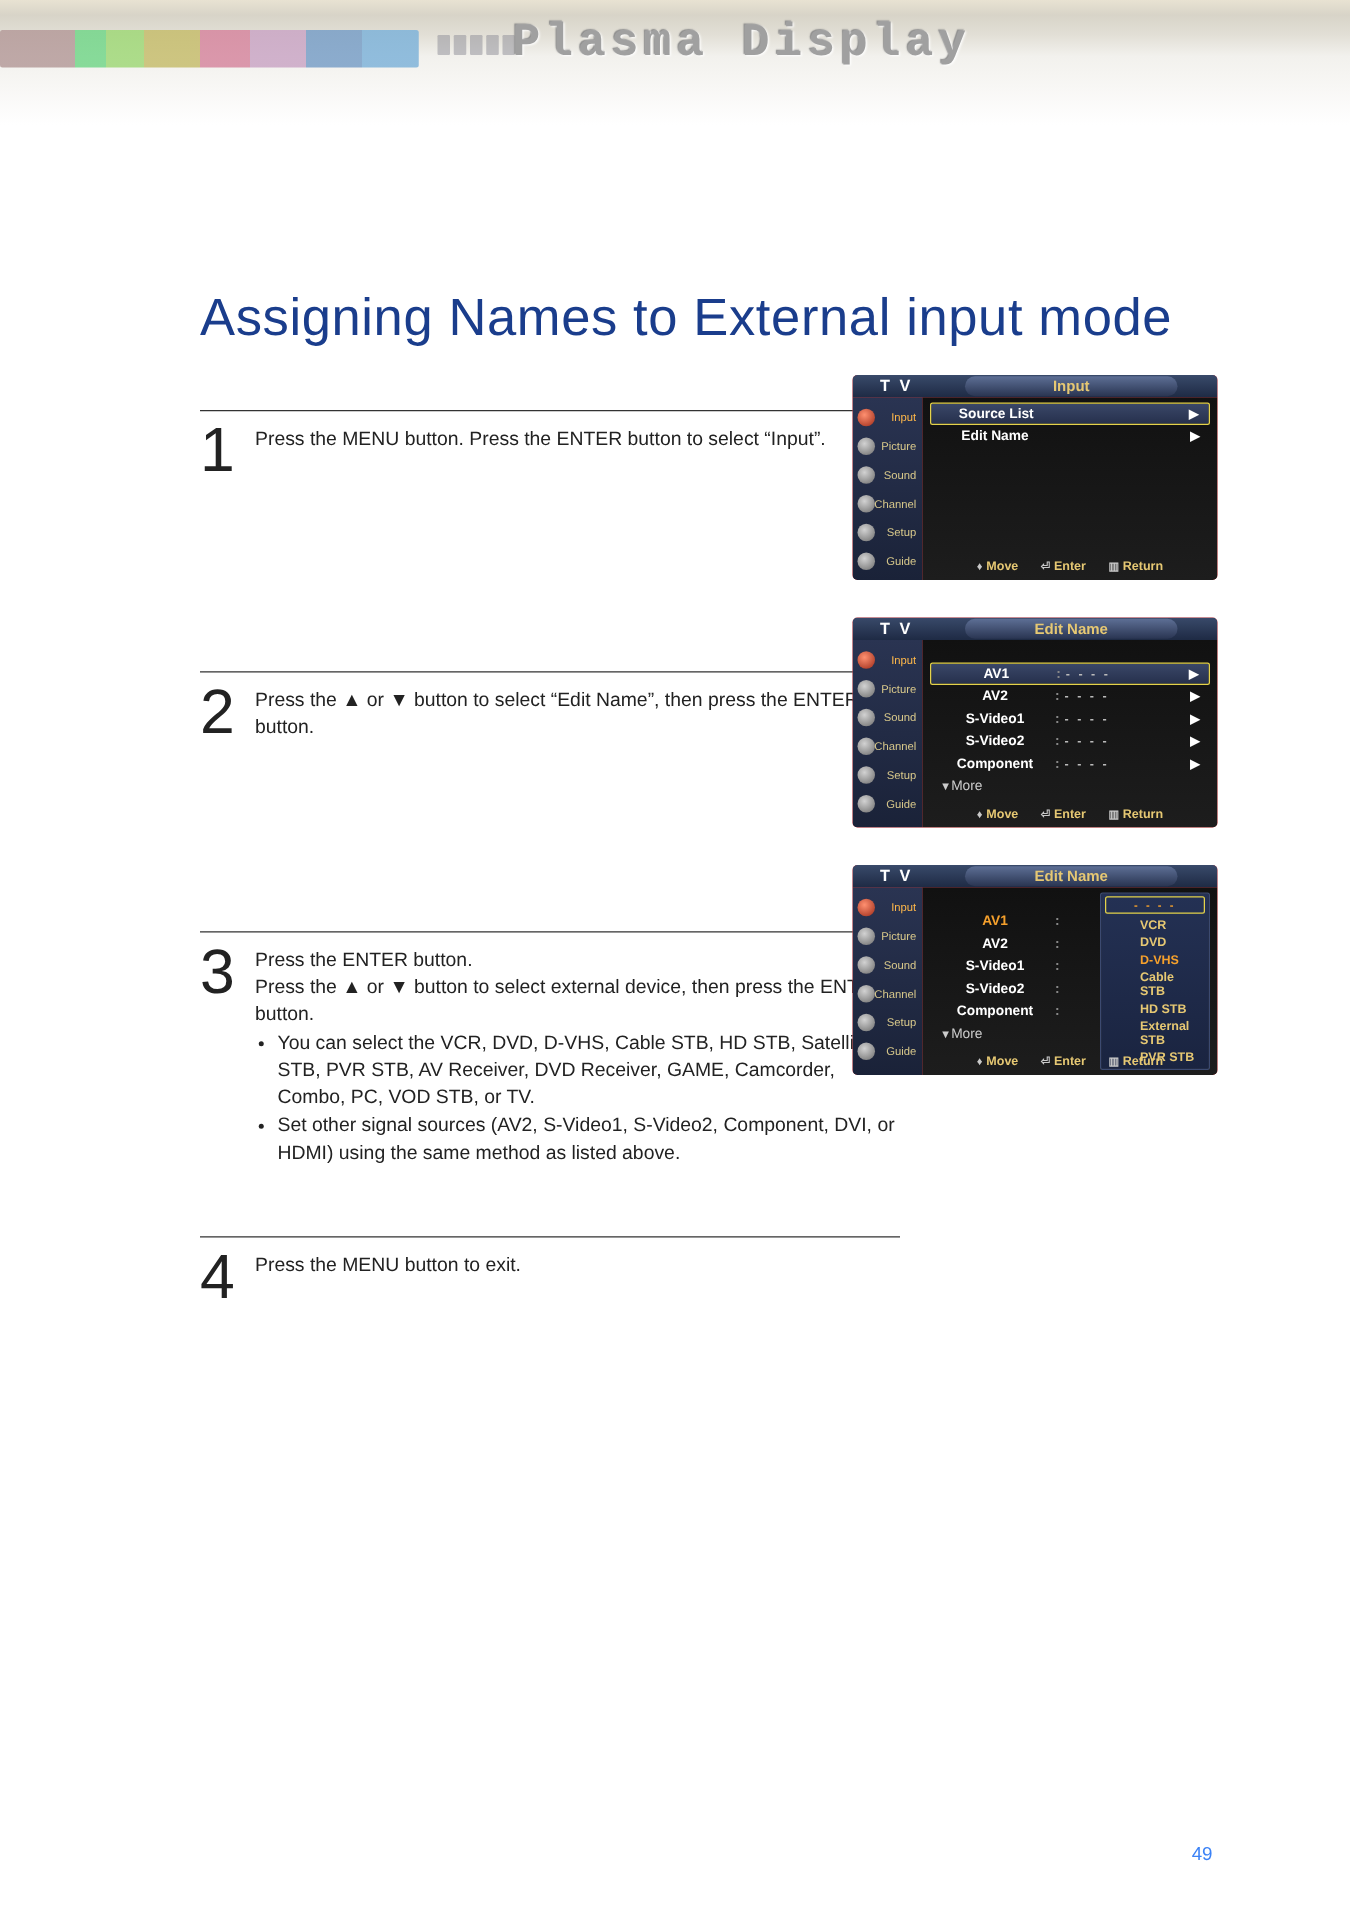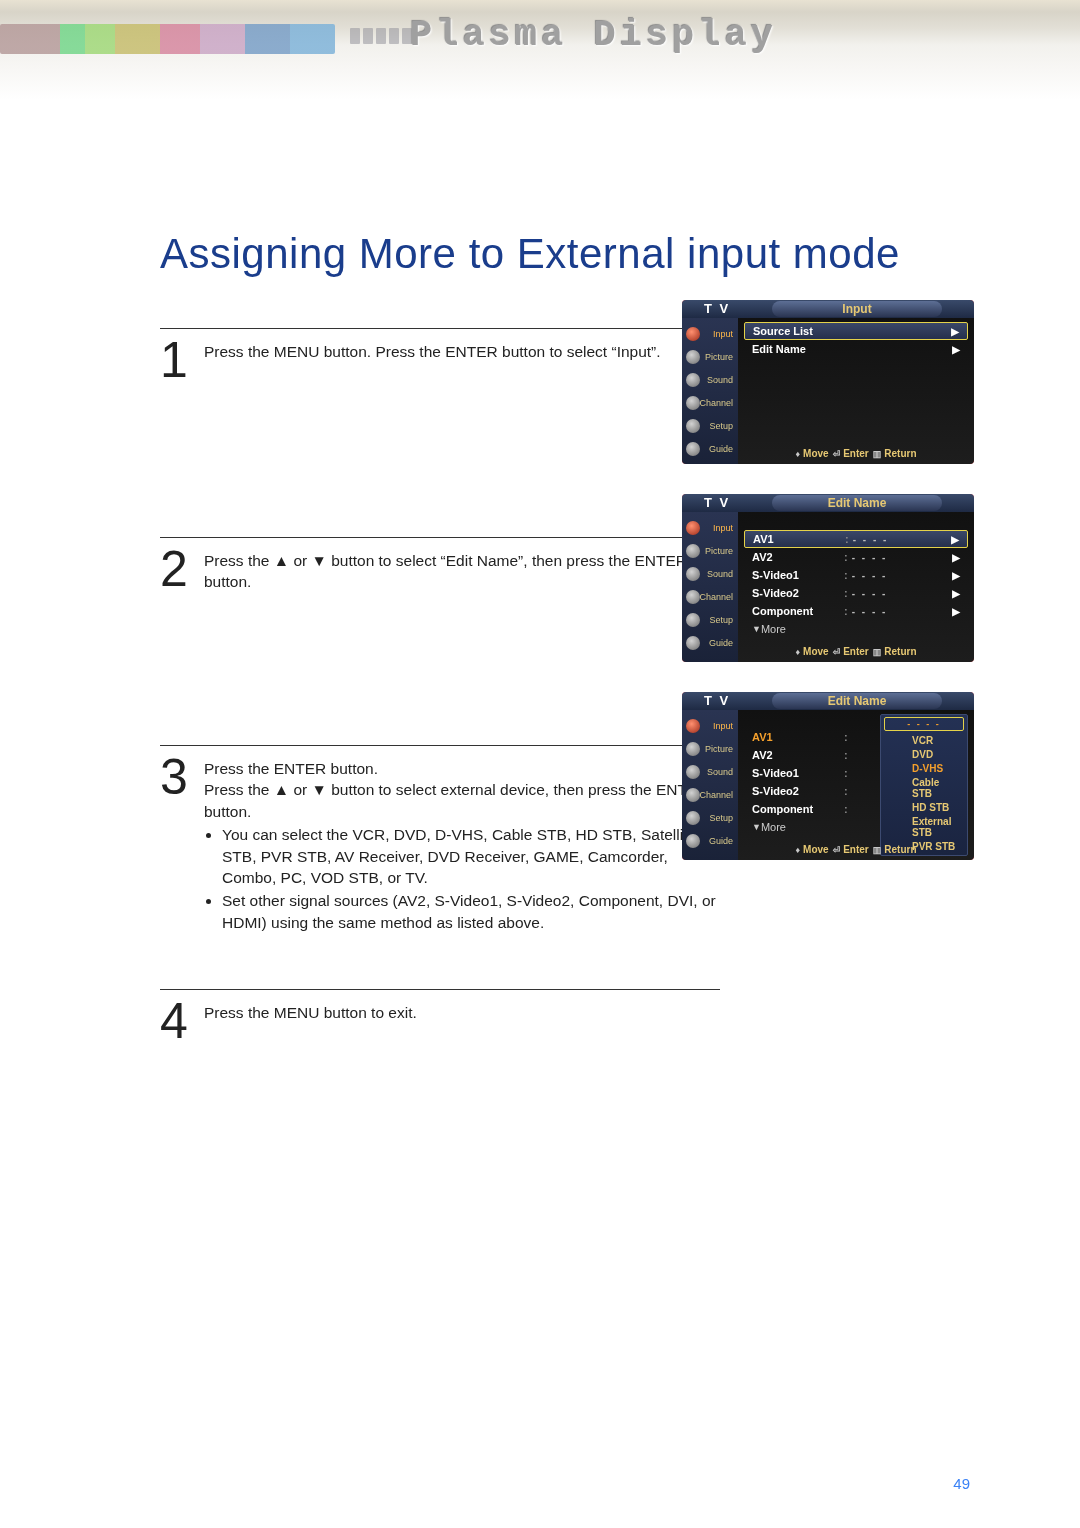--- a/index.html
+++ b/index.html
@@ -159,38 +159,39 @@
     padding: 4px 6px 24px 6px;
   }
   .mrow {
     height: 18px;
     display: flex; align-items: center;
     padding: 0 8px;
     font-size: 11px;
     font-weight: bold;
     color: #fff;
     position: relative;
+    text-align: center;
   }
   .mrow.hl {
     border: 1.5px solid #e4d24a;
     border-radius: 2px;
     background: linear-gradient(to bottom, #3a4768, #26304c);
   }
   .mrow .lab { flex: 0 0 88px; }
   .mrow .dots { color: #bbb; letter-spacing: 2px; font-size: 10px; }
   .mrow .arr { position: absolute; right: 8px; color: #fff; font-size: 10px; }
   .mrow .sep { color: #888; margin: 0 4px; }
   .mrow.orange .lab { color: #f5a02c; }
   .mrow.more { color: #ccc; font-weight: normal; }
   .mrow.more::before { content: "▼ "; font-size: 9px; }
   .osd-foot {
     position: absolute;
     bottom: 2px; left: 0; right: 0;
     height: 18px;
-    display: flex; justify-content: center; gap: 4px;
+    display: flex; justify-content: center; gap: 18px;
     align-items: center;
     font-size: 10px; font-weight: bold;
     color: #e6c873;
   }
   .osd-foot span i { font-style: normal; color: #c8c8c8; margin-right: 3px; font-size: 9px; }
 
   .dropdown {
     position: absolute;
     right: 6px; top: 4px;
     width: 88px;
@@ -231,21 +232,21 @@
     <span></span>
       <span></span>
       <span></span>
       <span></span>
       <span></span>
   </div>
   <div class="banner-title">Plasma Display</div>
 </div>
 
 <div class="content">
-  <h1 class="page-title">Assigning More to External input mode</h1>
+  <h1 class="page-title">Assigning Names to External input mode</h1>
 
   <div class="steps">
 
     <div class="step">
       <div class="step-num">1</div>
       <div class="step-body">Press the MENU button. Press the ENTER button to select “Input”.</div>
     </div>
 
     <div class="step" style="margin-top:118px">
       <div class="step-num">2</div>

